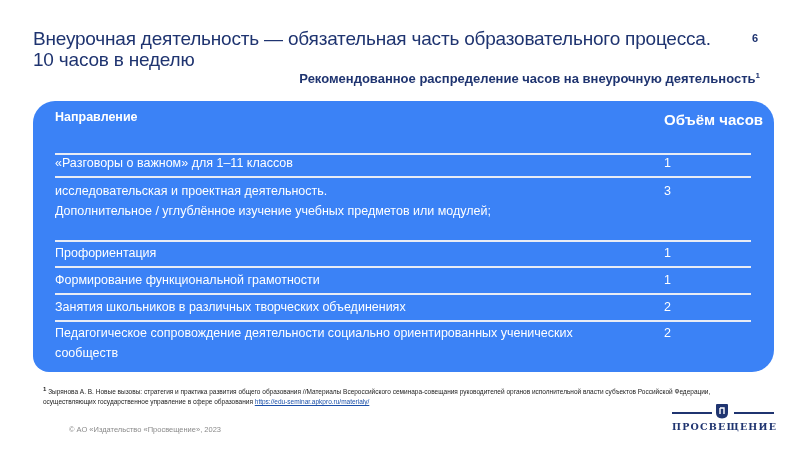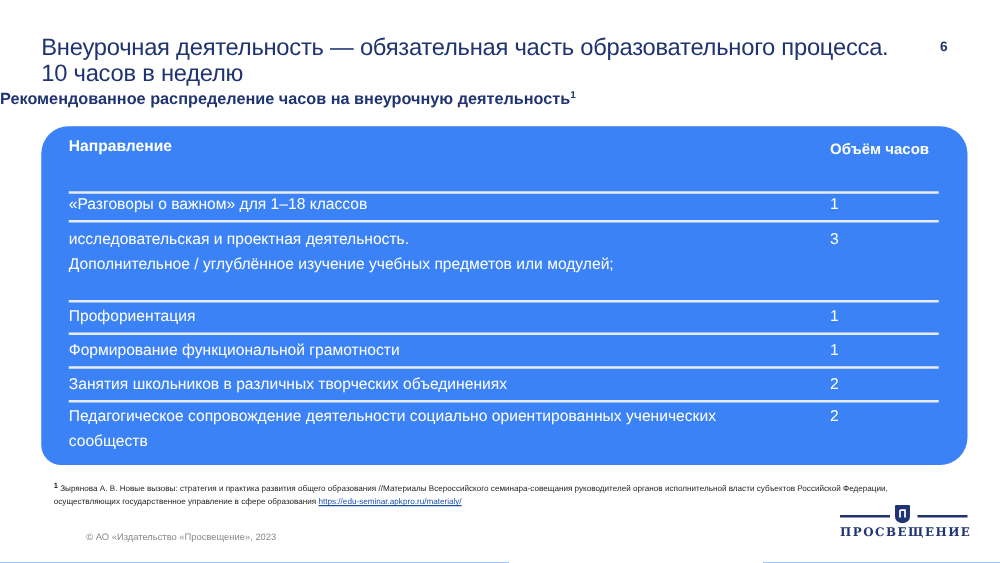--- a/index.html
+++ b/index.html
@@ -1,27 +1,27 @@
 <!DOCTYPE html>
 <html><head>
 <meta charset="utf-8">
 <style>
   html, body { margin:0; padding:0; }
   body { width:800px; height:450px; background:#ffffff; position:relative; overflow:hidden;
          font-family:"Liberation Sans", "DejaVu Sans", sans-serif; }
   .title { position:absolute; left:33px; top:28px; width:690px; color:#1f3470; font-size:19px;
            font-weight:normal; line-height:21px; letter-spacing:-0.2px; }
   .page-num { position:absolute; left:752px; top:32px; color:#1f3470; font-size:11px; font-weight:bold; }
-  .subtitle { position:absolute; left:0; width:760px; text-align:left; top:71px; color:#1f3470;
+  .subtitle { position:absolute; left:0; width:760px; text-align:right; top:71px; color:#1f3470;
               font-size:13px; font-weight:bold; }
   .subtitle sup { font-size:8px; }
   .table { position:absolute; left:33px; top:101px; width:741px; height:271px; background:#3b82f6;
            border-radius:22px 22px 22px 16px; }
   .hdr { position:absolute; left:22px; top:9px; color:#ffffff; font-size:12.5px; font-weight:bold; }
-  .hdr-vol { position:absolute; left:631px; top:9px; color:#ffffff; font-size:12px; font-weight:bold; line-height:19px; }
+  .hdr-vol { position:absolute; left:631px; top:9px; color:#ffffff; font-size:15px; font-weight:bold; line-height:19px; }
   .row { position:absolute; left:22px; width:696px; color:#ffffff; font-size:12.5px; line-height:20px; }
   .row .txt { position:absolute; left:0; width:600px; }
   .row .val { position:absolute; left:609px; }
   .line { position:absolute; left:22px; width:696px; height:2px; background:#e8ecf5; }
   .footnote { position:absolute; left:43px; top:384px; width:720px; color:#222; font-size:6.5px; line-height:10px; }
   .footnote sup { font-size:6px; font-weight:bold; }
   .footnote a { color:#1a4fa8; text-decoration:underline; }
   .copyright { position:absolute; left:33px; top:425px; color:#8a8a8a; font-size:7.5px;padding-left:36px; }
   .logo { position:absolute; left:668px; top:401px; width:110px; height:40px; }
   .logo-lines { position:absolute; top:11px; left:0; width:110px; height:2px; }
@@ -41,21 +41,21 @@
 <div class="subtitle"><span>Рекомендованное распределение часов на внеурочную деятельность</span><sup>1</sup></div>
 
 <div class="table">
   <div class="hdr">Направление</div>
   <div class="hdr-vol">
     <div>Объём часов</div>
   </div>
   <div class="line" style="top:52px"></div>
 
   <div class="row" style="top:52px">
-    <div class="txt">«Разговоры о важном» для 1–18 классов</div>
+    <div class="txt">«Разговоры о важном» для 1–11 классов</div>
     <div class="val">1</div>
   </div>
   <div class="line" style="top:75px"></div>
 
   <div class="row" style="top:80px">
     <div class="txt">
       <div>исследовательская и проектная деятельность.</div>
       <div>Дополнительное / углублённое изучение учебных предметов или модулей;</div>
     </div>
     <div class="val">3</div>

